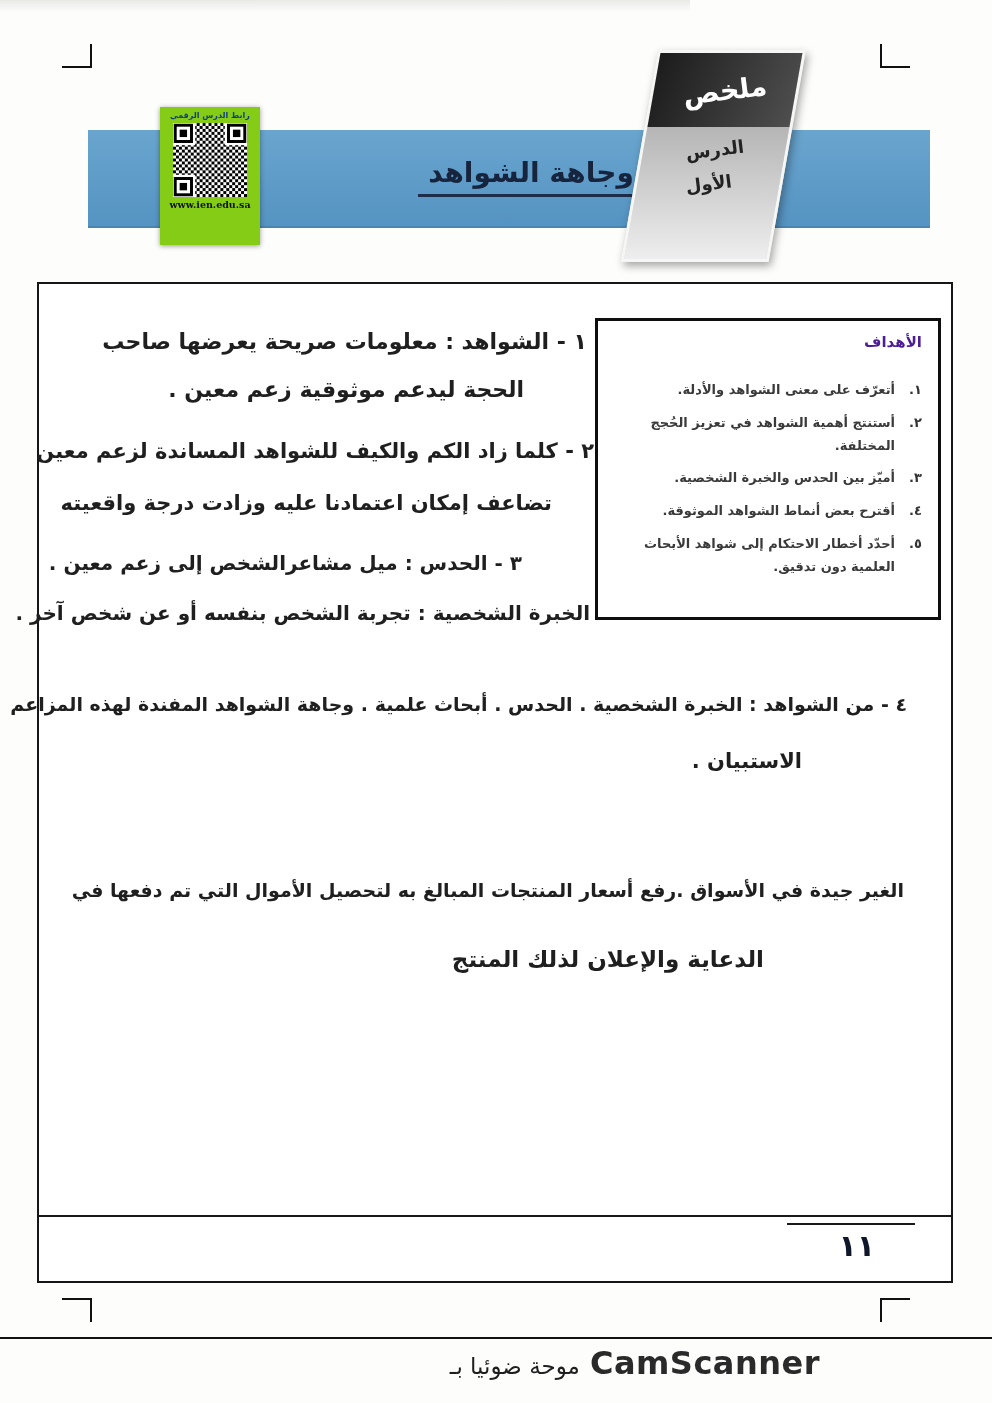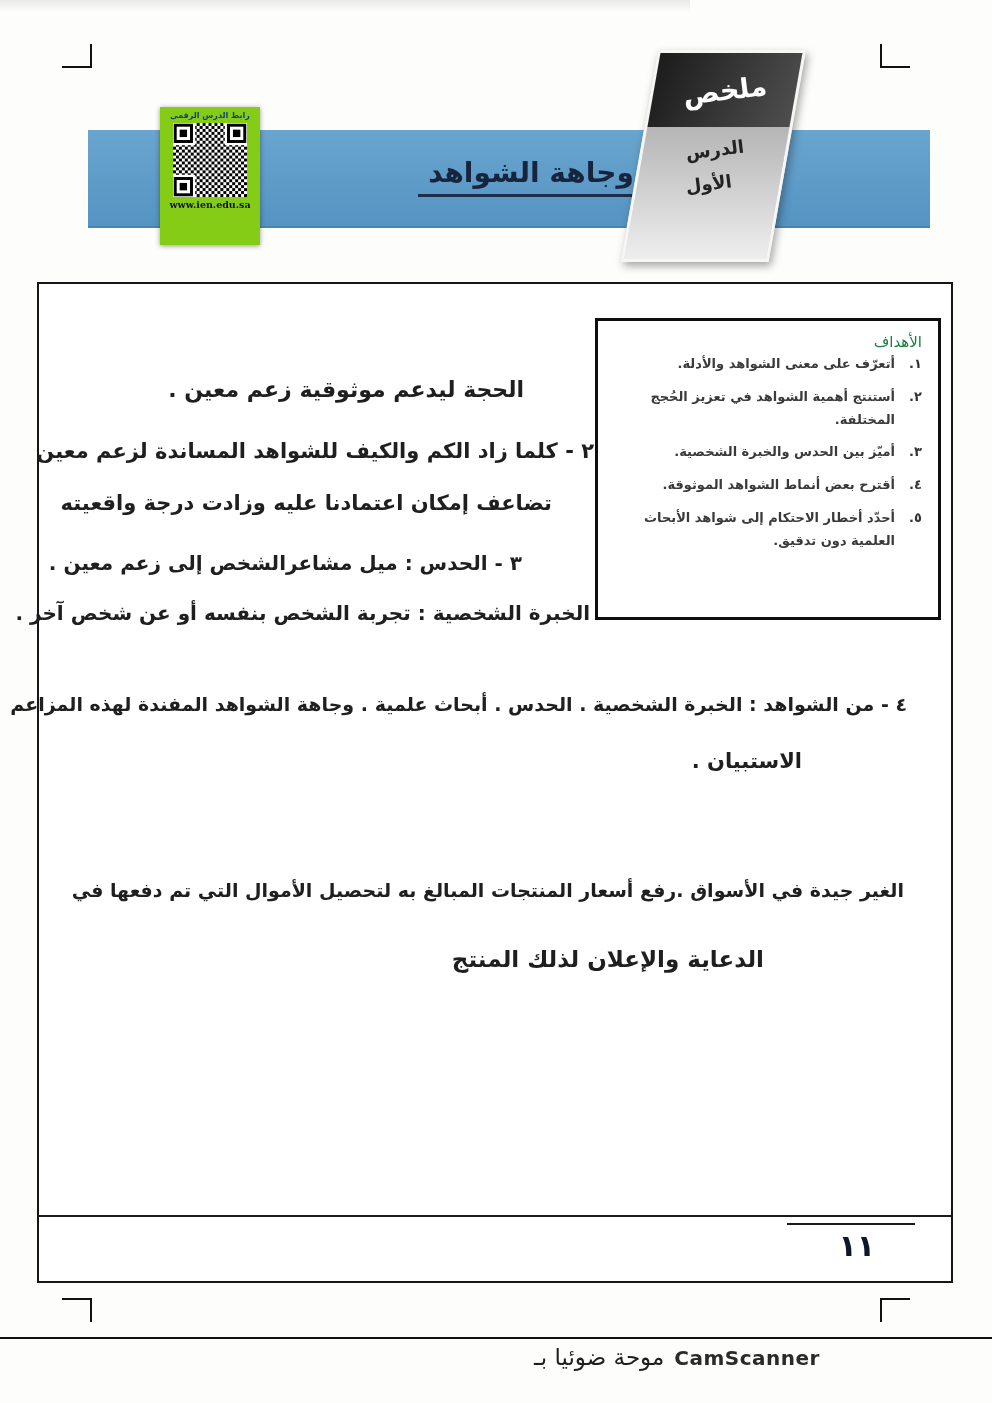--- a/index.html
+++ b/index.html
@@ -48,21 +48,21 @@
     color:#222; font-size:18px; font-weight:bold; }
   .unskew { transform:skewX(10deg) rotate(-7deg); display:inline-block; }
 
   
   .frame { position:absolute; left:37px; top:282px; width:916px; height:1001px;
     border:2px solid #161616; background:#fff; }
 
   
   .objectives { position:absolute; right:10px; top:34px; width:346px; min-height:302px;
     border:3px solid #0e0e0e; background:#fff; padding:12px 16px 14px; }
-  .obj-title { color:#15803d; font-weight:normal; font-size:15px; margin-bottom:2px; }
+  .obj-title { color:#4c1d95; font-weight:bold; font-size:15px; margin-bottom:28px; }
   .obj-item { display:flex; gap:9px; font-size:13px; font-weight:bold; color:#3a3a3a;
     line-height:1.75; margin-bottom:10px; }
   .obj-num { min-width:18px; color:#333; }
 
   
   .notes-top { position:absolute; left:16px; top:0; width:548px; height:400px; }
   .notes-bottom { position:absolute; left:16px; top:400px; width:884px; height:580px; }
   .note { position:absolute; white-space:nowrap; font-weight:bold; color:#1f1f1f; }
   .n1l1{top:45px;  right:16px;  font-size:22px;}
   .n1l2{top:93px;  right:79px;  font-size:22px;}
@@ -79,21 +79,21 @@
   
   .rule-a { position:absolute; left:0; right:0; top:931px; border-top:2px solid #1a1a1a; }
   .rule-b { position:absolute; right:36px; top:939px; width:128px; border-top:2px solid #1a1a1a; }
   .pagenum { position:absolute; right:76px; top:944px; font-size:30px; font-weight:bold; color:#0f172a; }
 
   
   .footer-line { position:absolute; left:0; right:0; top:1337px; border-top:2px solid #111; }
   .footer { position:absolute; top:1344px; right:172px; direction:ltr;
     display:flex; align-items:baseline; gap:10px; color:#1e1e1e;justify-content:space-between; }
   .footer .ar { font-size:23px; }
-  .footer .brand { font-size:20px; font-weight:bold; color:#2a2a2a; letter-spacing:.5px; }
+  .footer .brand { font-size:32px; font-weight:bold; color:#2a2a2a; letter-spacing:.5px; }
 </style>
 </head>
 <body>
 
 <div class="page">
 
   <div class="scan-top"></div>
 
   <div class="mark tl"></div>
   <div class="mark tr"></div>
@@ -170,20 +170,21 @@
         <span class="obj-num">٤.</span>
         <span>أقترح بعض أنماط الشواهد الموثوقة.</span>
       </div>
       <div class="obj-item">
         <span class="obj-num">٥.</span>
         <span>أحدّد أخطار الاحتكام إلى شواهد الأبحاث العلمية دون تدقيق.</span>
       </div>
     </div>
 
     <div class="notes-top">
+      <div class="note n1l1">١ - الشواهد : معلومات صريحة يعرضها صاحب</div>
       <div class="note n1l2">الحجة ليدعم موثوقية زعم معين .</div>
       <div class="note n2l1">٢ - كلما زاد الكم والكيف للشواهد المساندة لزعم معين</div>
       <div class="note n2l2">تضاعف إمكان اعتمادنا عليه وزادت درجة واقعيته</div>
       <div class="note n3">٣ - الحدس : ميل مشاعرالشخص إلى زعم معين .</div>
       <div class="note n3b">الخبرة الشخصية : تجربة الشخص بنفسه أو عن شخص آخر .</div>
     </div>
 
     <div class="notes-bottom">
       <div class="note n4l1">٤ - من الشواهد : الخبرة الشخصية . الحدس . أبحاث علمية . وجاهة الشواهد المفندة لهذه المزاعم</div>
       <div class="note n4l2">الاستبيان .</div>

